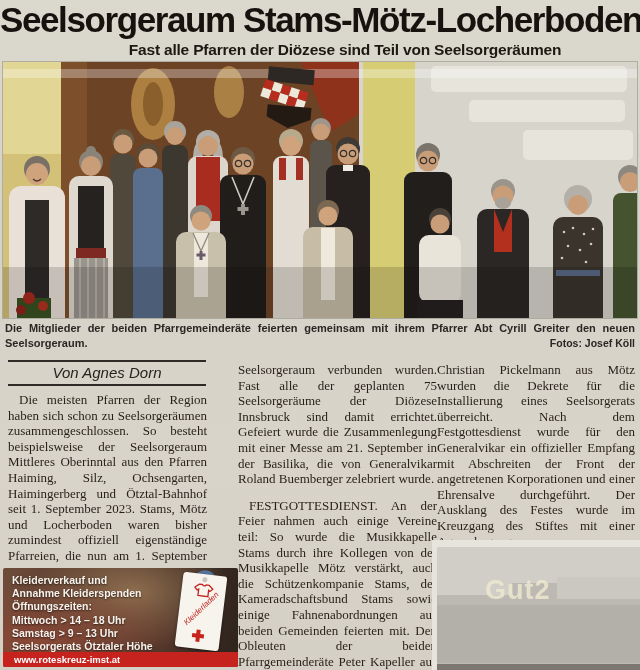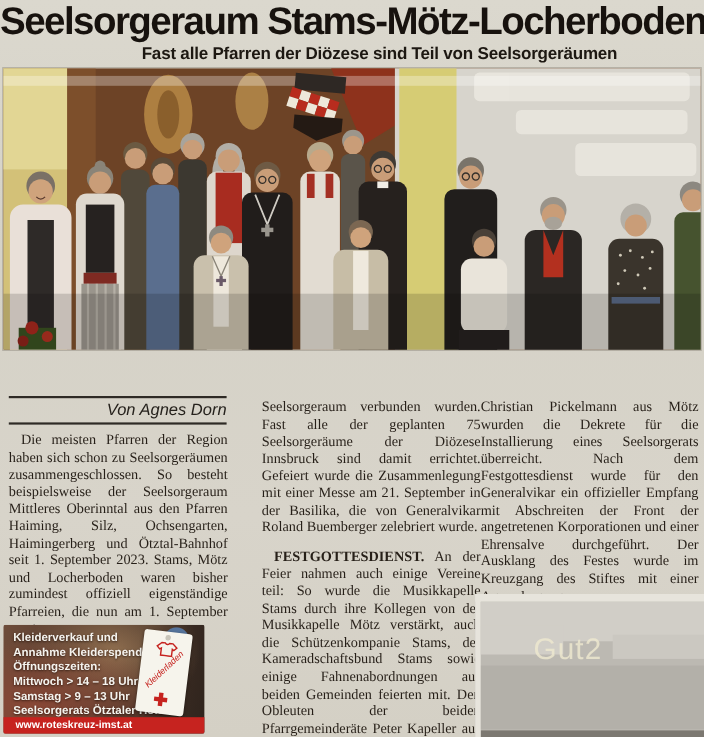--- a/index.html
+++ b/index.html
@@ -25,39 +25,39 @@
     position:absolute; top:321px; left:5px; width:630px;
     font-size:11px; font-weight:bold; color:#2a2724; line-height:15px;
     text-align:justify;
   }
   .credit {
     position:absolute; right:0; top:15px; font-size:10.5px; font-weight:bold; color:#2a2724;
     background:transparent;
   }
   .byline {
     position:absolute; top:360px; left:8px; width:198px; box-sizing:border-box;
-    text-align:right; font-style:italic; font-size:15px; color:#26221d;
+    text-align:center; font-style:italic; font-size:15px; color:#26221d;
     border-top:2px solid #2e2a25; border-bottom:2px solid #2e2a25;
     padding:2px 0 3px 0;
   }
   .col {
     position:absolute; font-family:"Liberation Serif", serif;
     font-size:13px; line-height:15.6px; color:#261f18; text-align:justify;
   }
   .col p { margin:0; }
   .indent { text-indent:11px; }
   .pgap { margin-top:11px !important; }
   .col1 { top:392px; left:8px;  width:199px; }
   .col2 { top:362px; left:238px; width:199px; height:308px; overflow:hidden; }
   .col3 { top:362px; left:437px; width:198px; }
-  .lead { font-weight:bold; }
+  .lead { font-weight:normal; }
 
   
   .ad {
-    position:absolute; top:568px; left:3px; width:183px; height:99px; overflow:hidden;
+    position:absolute; top:568px; left:3px; width:235px; height:99px; overflow:hidden;
     border-radius:2px;
     background:
       radial-gradient(circle at 86% 14%, #56749c 0 11px, rgba(86,116,156,0) 12px),
       radial-gradient(circle at 85% 38%, #c59a77 0 9px, rgba(197,154,119,0) 10px),
       radial-gradient(ellipse at 15% 75%, rgba(141,72,54,.9), rgba(141,72,54,0) 60%),
       radial-gradient(ellipse at 55% 25%, rgba(160,124,88,.8), rgba(160,124,88,0) 55%),
       linear-gradient(100deg, #6e4c3a 0%, #4a352a 55%, #2f241d 100%);
   }
   .ad-lines {
     position:absolute; top:6px; left:9px; color:#f5f3ee; font-size:10.5px;
@@ -86,21 +86,21 @@
     position:absolute; top:540px; left:432px; width:203px; height:130px;
     background:#bcb9b2; border-left:5px solid #e7e4dc; border-top:7px solid #e7e4dc;
     overflow:hidden;
   }
   .ba-light  { position:absolute; top:0; left:0; right:0; height:36px; background:#d1cec7; }
   .ba-step1  { position:absolute; top:22px; left:0; width:75px; height:26px; background:#d1cec7; }
   .ba-step2  { position:absolute; top:30px; left:120px; width:83px; height:22px; background:#cbc8c1; }
   .ba-mid    { position:absolute; top:58px; left:0; right:0; height:58px; background:#b3b0a9; }
   .ba-dark   { position:absolute; bottom:0; left:0; right:0; height:13px; background:#7c7871; }
   .gut2 {
-    position:absolute; top:28px; left:48px; font-size:27px; font-weight:normal;
+    position:absolute; top:28px; left:48px; font-size:27px; font-weight:bold;
     color:#f0ead0; opacity:.8; letter-spacing:1px; filter:blur(.6px);
   }
 </style>
 </head>
 <body>
 
 <div class="page">
 
   <div class="headline">Seelsorgeraum Stams-Mötz-Locherboden</div>
   <div class="subheadline">Fast alle Pfarren der Diözese sind Teil von Seelsorgeräumen</div>
@@ -284,20 +284,24 @@
     <g>
         <rect x="14" y="236" width="34" height="20" fill="#3a5222"></rect>
         <circle cx="26" cy="236" r="6" fill="#a8281e"></circle>
         <circle cx="40" cy="244" r="5" fill="#b23222"></circle>
         <circle cx="18" cy="248" r="5" fill="#8e241a"></circle>
       </g>
 
     <rect y="205" width="634" height="51" fill="#000000" opacity="0.15"></rect>
   </svg>
 
+  <div class="caption">
+    <span>Die Mitglieder der beiden Pfarrgemeinderäte feierten gemeinsam mit ihrem Pfarrer Abt Cyrill Greiter den neuen Seelsorgeraum.</span>
+    <span class="credit">Fotos: Josef Köll</span>
+  </div>
 
   <div class="byline">Von Agnes Dorn</div>
 
   <div class="col col1">
     <p class="indent">Die meisten Pfarren der Region haben sich schon zu Seelsorgeräumen zusammengeschlossen. So besteht beispielsweise der Seelsorgeraum Mittleres Oberinntal aus den Pfarren Haiming, Silz, Ochsengarten, Haimingerberg und Ötztal-Bahnhof seit 1. September 2023. Stams, Mötz und Locherboden waren bisher zumindest offiziell eigenständige Pfarreien, die nun am 1. September zu einem</p>
   </div>
 
   <div class="col col2">
     <p>Seelsorgeraum verbunden wurden. Fast alle der geplanten 75 Seelsorgeräume der Diözese Innsbruck sind damit errichtet. Gefeiert wurde die Zusammenlegung mit einer Messe am 21. September in der Basilika, die von Generalvikar Roland Buemberger zelebriert wurde.</p>
     <p class="indent pgap">

